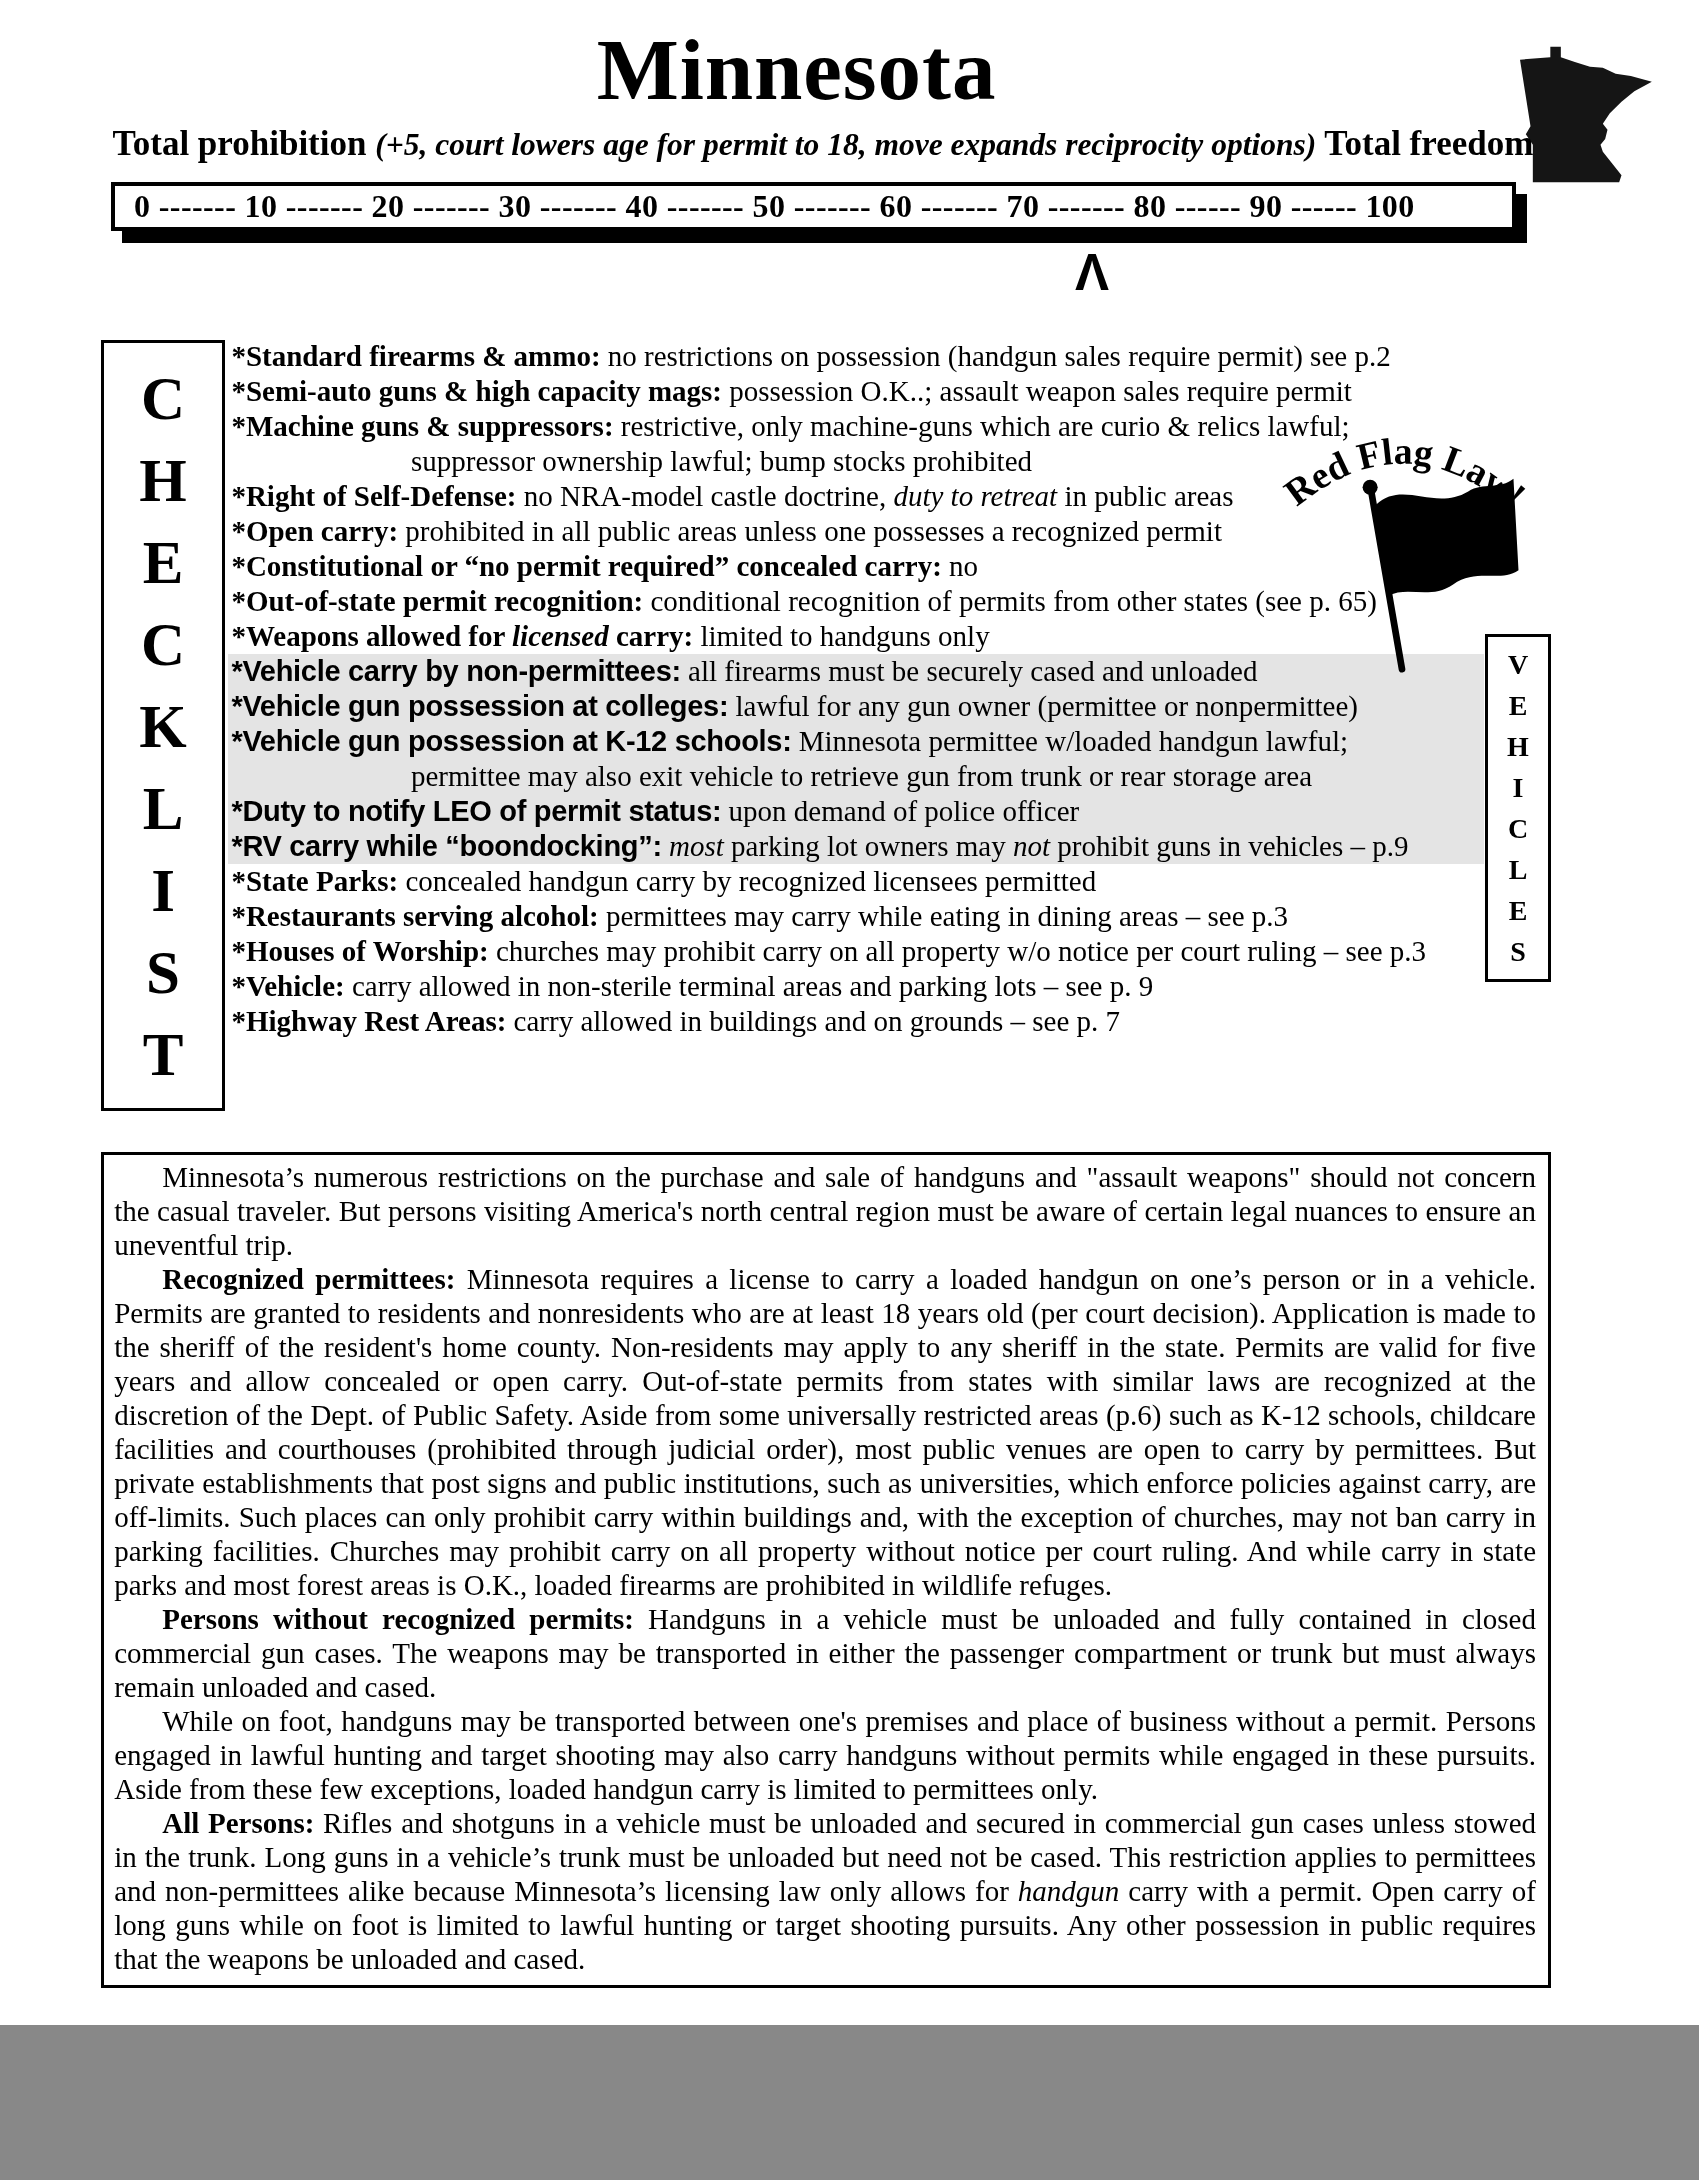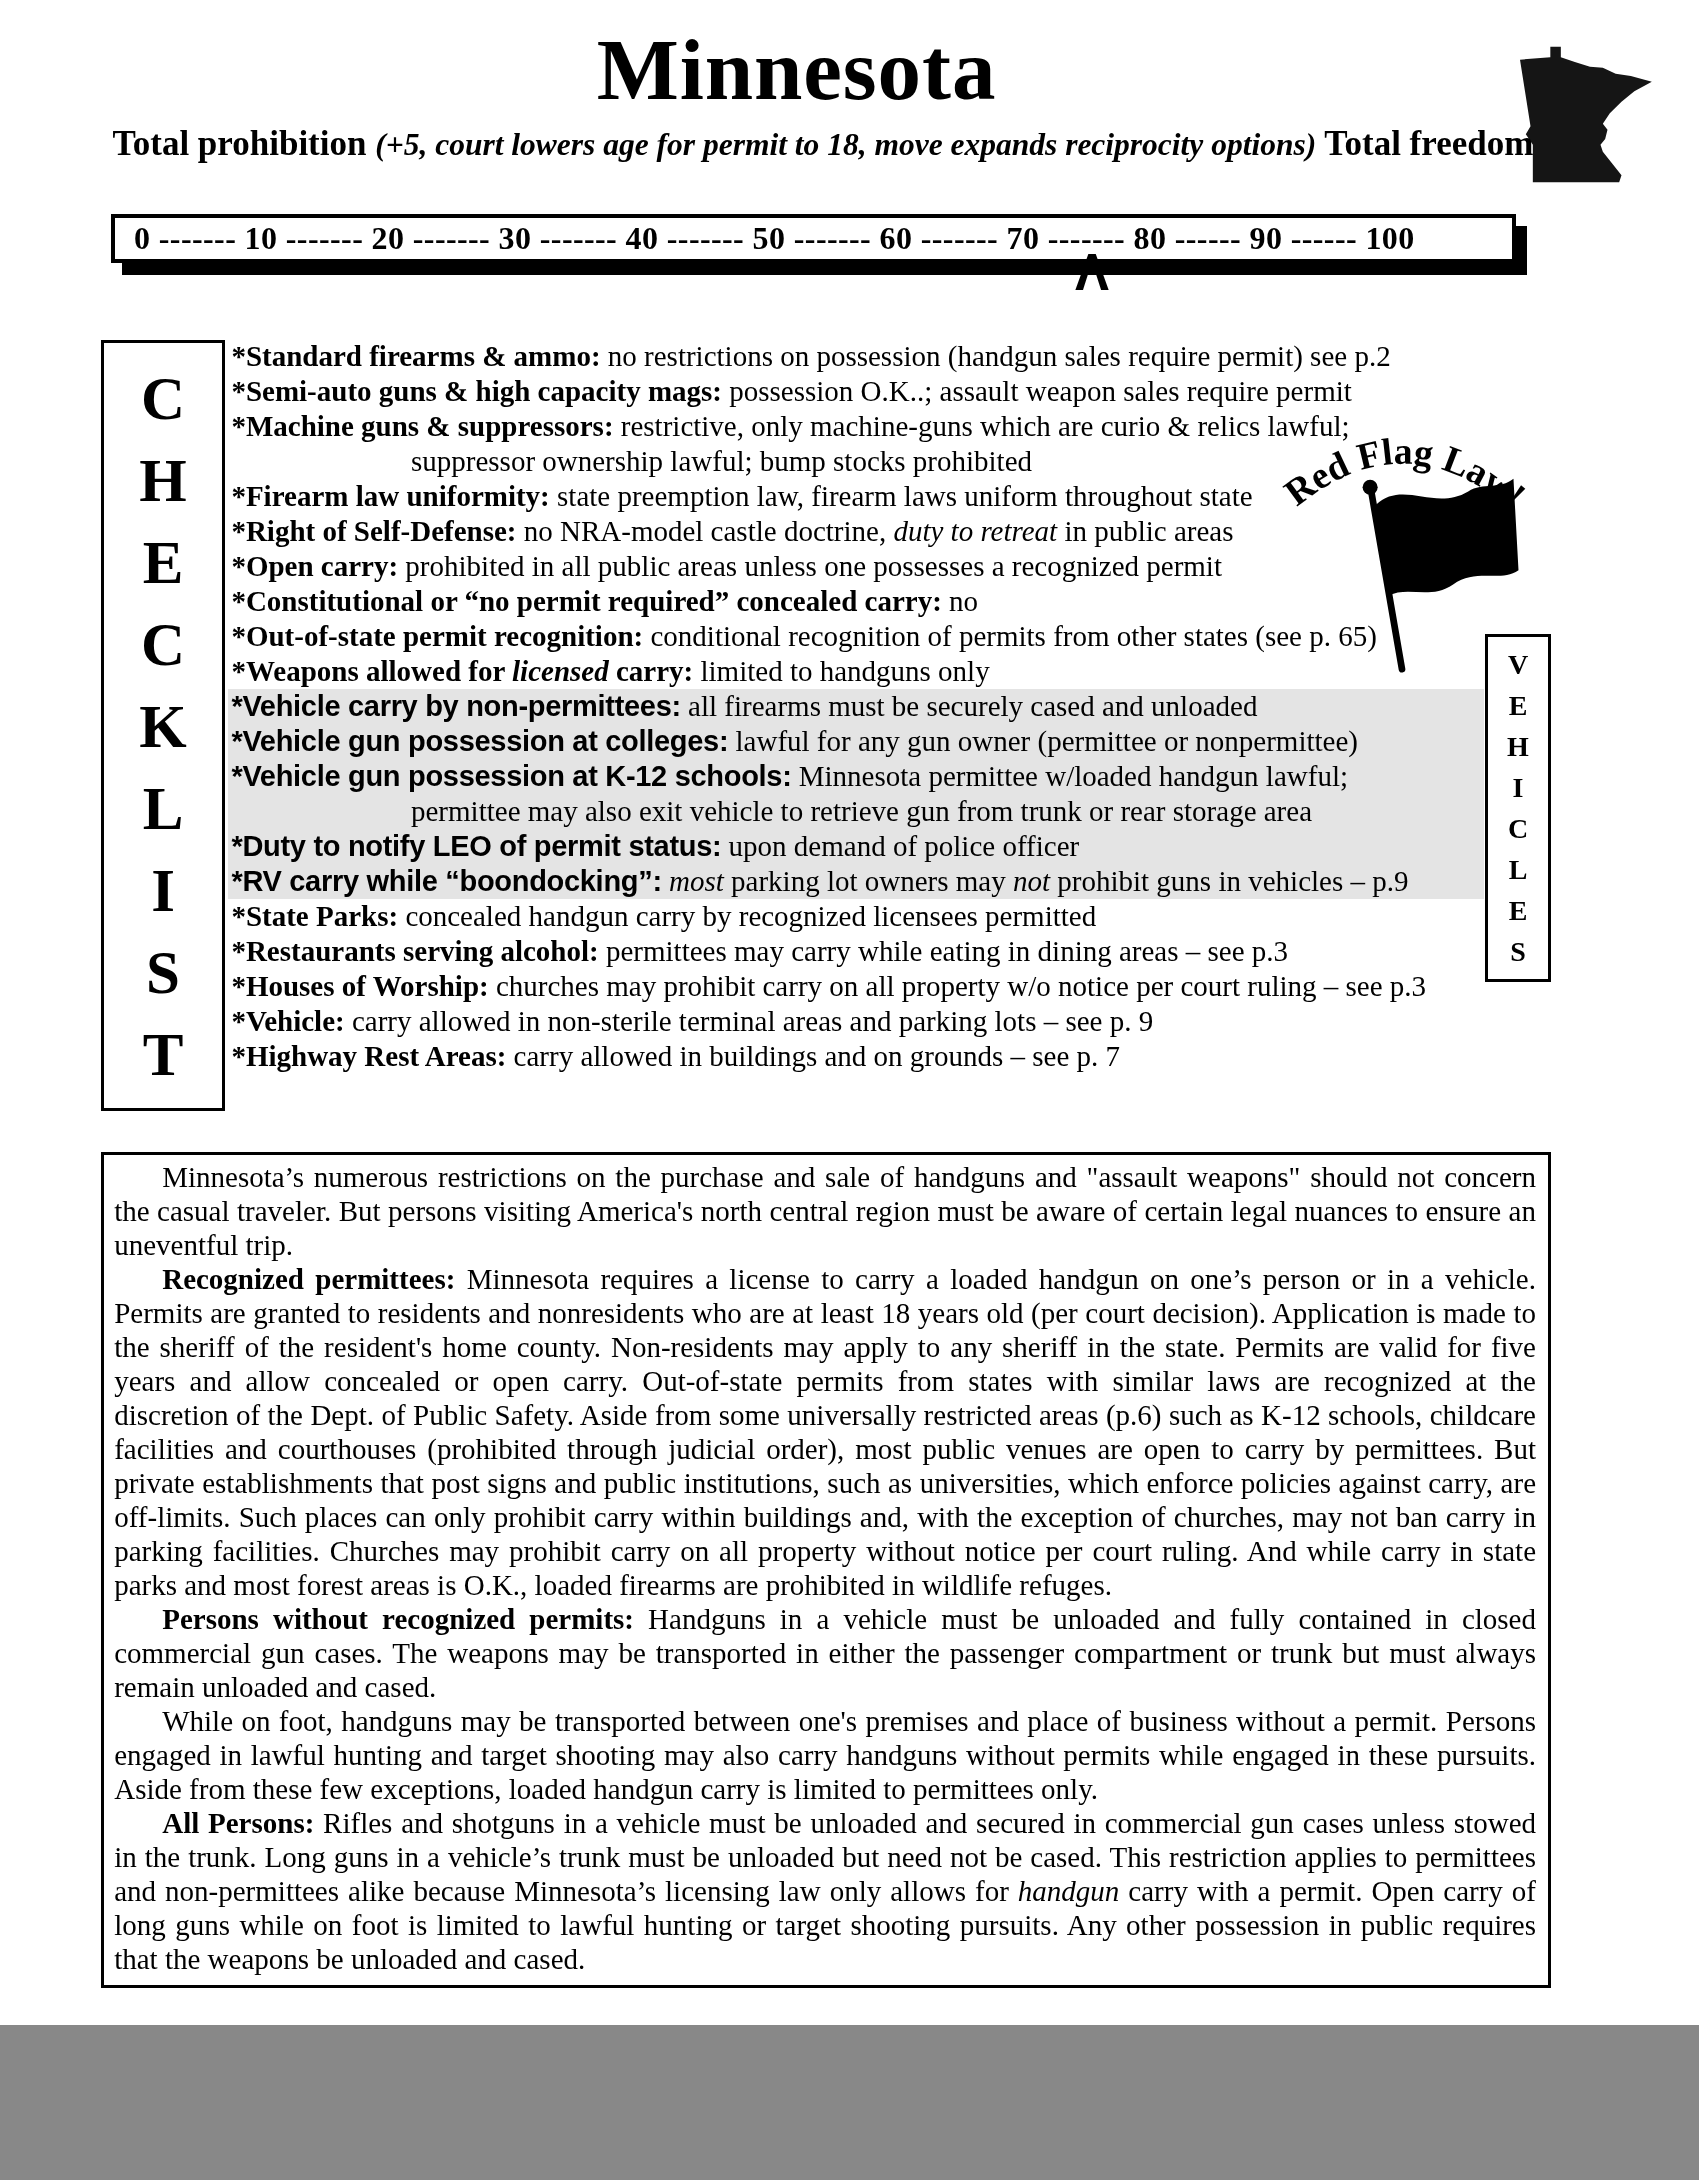--- a/index.html
+++ b/index.html
@@ -10,21 +10,21 @@
   .title{position:absolute;top:19px;left:0;right:106px;text-align:center;
          font-size:87px;font-weight:bold;letter-spacing:0.9px;}
   .mn-icon{position:absolute;top:41px;right:36px;width:153px;height:147px;}
   .subtitle{position:absolute;top:124px;left:0;right:70px;text-align:center;
             font-size:35px;font-weight:bold;white-space:nowrap;margin-left:17px;}
   .subtitle .mid{font-style:italic;font-size:31.5px;}
   .scale-box{position:absolute;left:111px;top:182px;width:1405px;height:49px;
              border:4.3px solid #000;box-sizing:border-box;background:#fff;
              box-shadow:11px 12px 0 0 #000;
              font-size:32px;font-weight:bold;line-height:41px;
-             padding-left:19px;white-space:nowrap;overflow:hidden;letter-spacing:0.4px;margin-top:32px;}
+             padding-left:19px;white-space:nowrap;overflow:hidden;letter-spacing:0.4px;}
   .score-marker{position:absolute;left:1075px;top:247px;font-family:"Liberation Sans",sans-serif;
                 font-weight:bold;font-size:51px;line-height:51px;}
 
   
   .letterbox{position:absolute;left:101px;top:340px;width:124px;height:771px;
              border:3.4px solid #000;box-sizing:border-box;background:#fff;
              display:flex;flex-direction:column;align-items:center;padding-top:15.3px;}
   .letterbox .vletter{font-size:61px;font-weight:bold;line-height:82px;}
   .check-items{position:absolute;left:228px;top:339px;width:1256px;}
   .check-line{min-height:35px;line-height:35px;font-size:29px;padding-left:3.4px;white-space:nowrap;}
@@ -87,21 +87,20 @@
       <div class="vletter">I</div>
       <div class="vletter">S</div>
       <div class="vletter">T</div>
     </div>
 
   <div class="check-items">
       <div class="check-line"><span class="seg-b">*Standard firearms &amp; ammo:</span><span class="seg-t"> no restrictions on possession (handgun sales require permit) see p.2</span></div>
       <div class="check-line"><span class="seg-b">*Semi-auto guns &amp; high capacity mags:</span><span class="seg-t"> possession O.K..; assault weapon sales require permit</span></div>
       <div class="check-line"><span class="seg-b">*Machine guns &amp; suppressors:</span><span class="seg-t"> restrictive, only machine-guns which are curio &amp; relics lawful;</span></div>
       <div class="check-line cont"><span class="seg-t">suppressor ownership lawful; bump stocks prohibited</span></div>
-      <div class="check-line"><span class="seg-b">*Firearm law uniformity:</span><span class="seg-t"> state preemption law, firearm laws uniform throughout state</span></div>
       <div class="check-line"><span class="seg-b">*Right of Self-Defense:</span><span class="seg-t"> no NRA-model castle doctrine, </span><span class="seg-i">duty to retreat</span><span class="seg-t"> in public areas</span></div>
       <div class="check-line"><span class="seg-b">*Open carry:</span><span class="seg-t"> prohibited in all public areas unless one possesses a recognized permit</span></div>
       <div class="check-line"><span class="seg-b">*Constitutional or “no permit required” concealed carry:</span><span class="seg-t"> no</span></div>
       <div class="check-line"><span class="seg-b">*Out-of-state permit recognition:</span><span class="seg-t"> conditional recognition of permits from other states (see p. 65)</span></div>
       <div class="check-line"><span class="seg-b">*Weapons allowed for </span><span class="seg-bi">licensed</span><span class="seg-b"> carry:</span><span class="seg-t"> limited to handguns only</span></div>
       <div class="check-line hl"><span class="seg-bs">*Vehicle carry by non-permittees:</span><span class="seg-t"> all firearms must be securely cased and unloaded</span></div>
       <div class="check-line hl"><span class="seg-bs">*Vehicle gun possession at colleges:</span><span class="seg-t"> lawful for any gun owner (permittee or nonpermittee)</span></div>
       <div class="check-line hl"><span class="seg-bs">*Vehicle gun possession at K-12 schools:</span><span class="seg-t"> Minnesota permittee w/loaded handgun lawful;</span></div>
       <div class="check-line hl cont"><span class="seg-t">permittee may also exit vehicle to retrieve gun from trunk or rear storage area</span></div>
       <div class="check-line hl"><span class="seg-bs">*Duty to notify LEO of permit status:</span><span class="seg-t"> upon demand of police officer</span></div>

